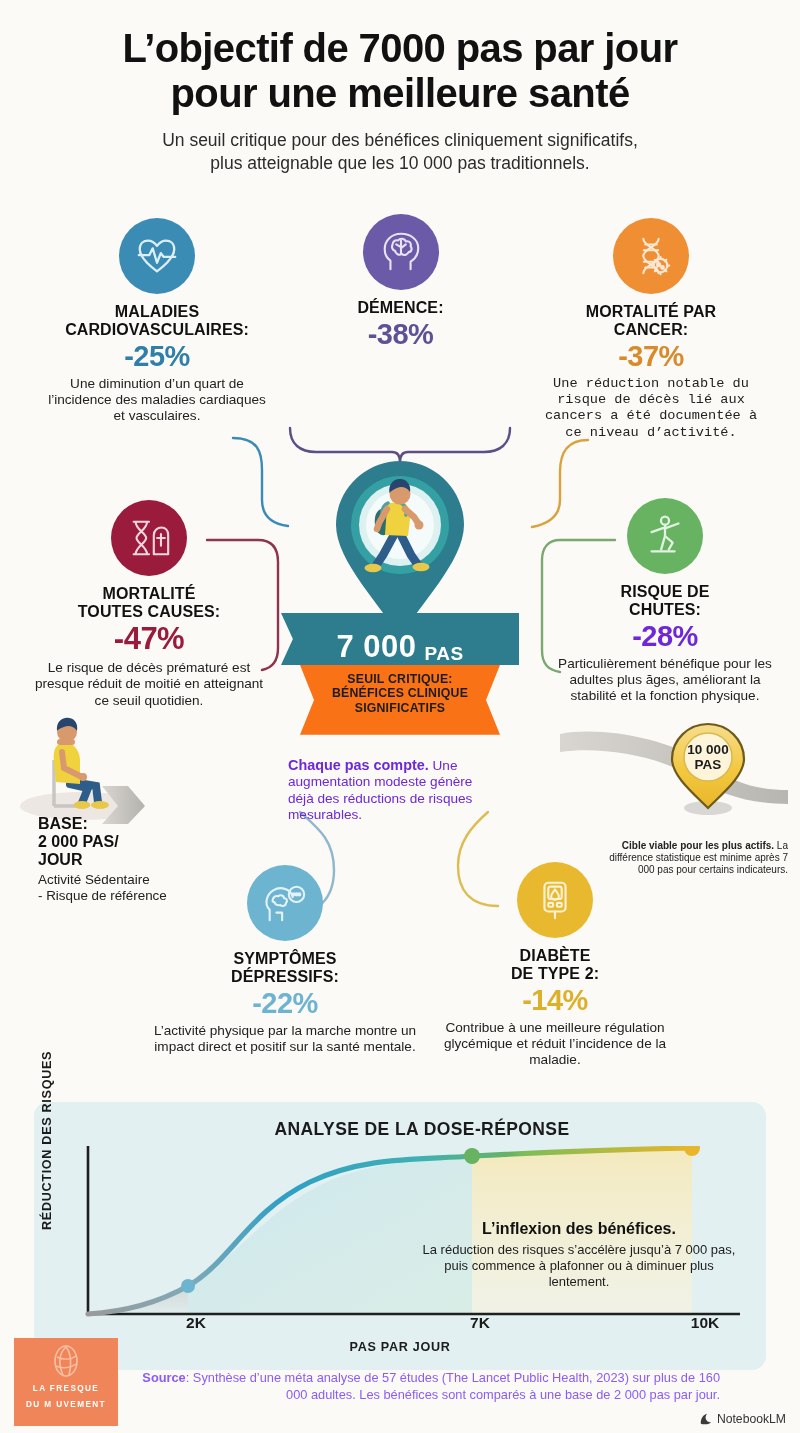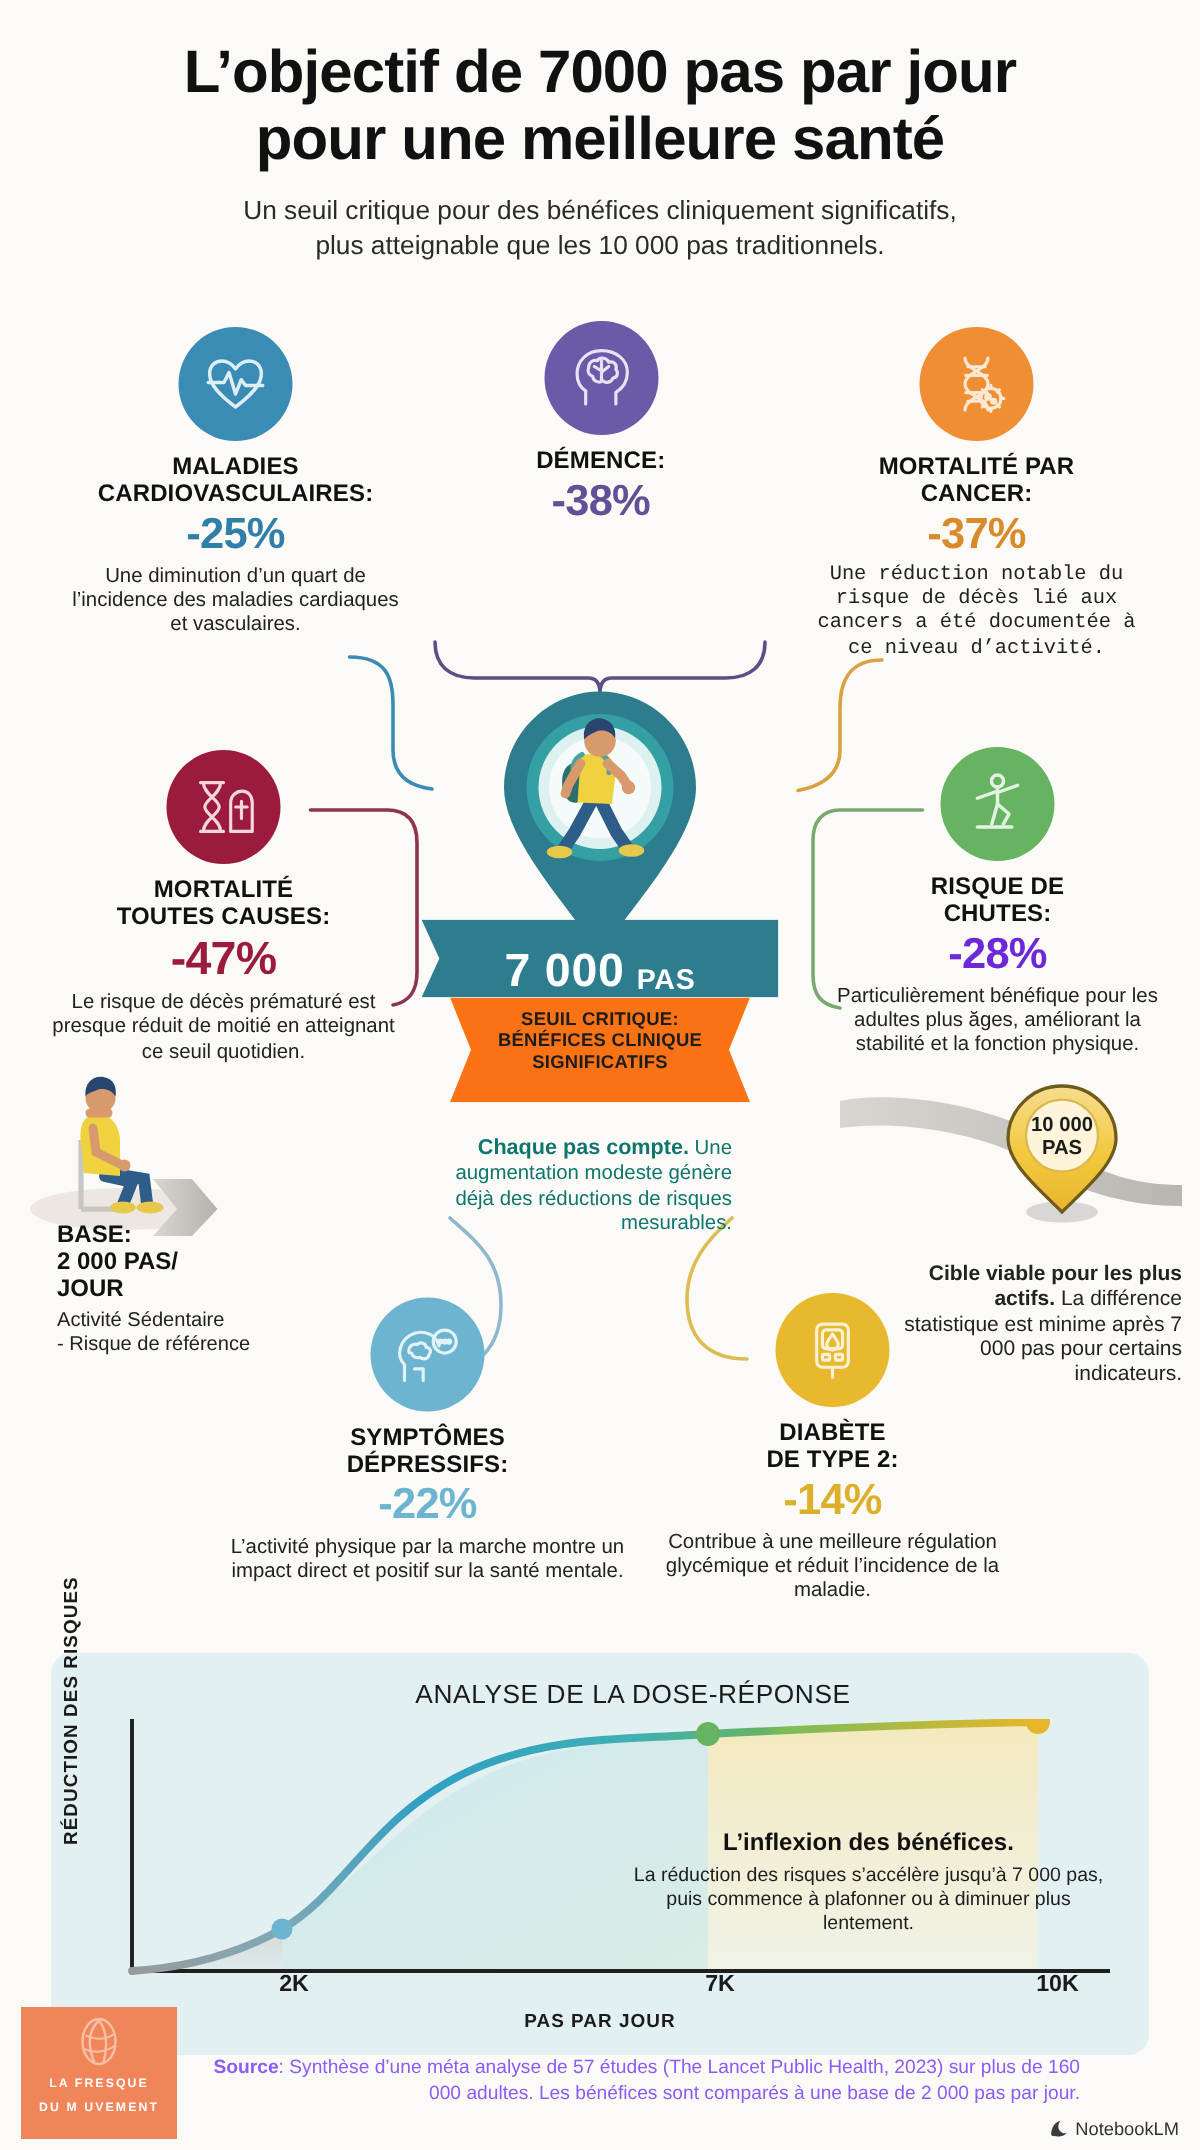--- a/index.html
+++ b/index.html
@@ -93,48 +93,48 @@
     text-align: center;
   }
   .critical-ribbon span {
     display: block; font-size: 12.3px; font-weight: bold;
     line-height: 1.16; color: #1c1c1c; letter-spacing: 0.2px;
   }
 
   
   .note-center {
     position: absolute; left: 288px; top: 757px; width: 200px;
-    text-align: right; font-size: 13.6px; line-height: 1.2; color: #0f766e; z-index: 3;
+    text-align: left; font-size: 13.6px; line-height: 1.2; color: #6d28d9; z-index: 3;
   }
   .note-center b { font-size: 14.4px; }
 
   
   .base-figure { position: absolute; left: 10px; top: 706px; width: 210px; z-index: 2; }
   .base-text {
     position: absolute; left: 38px; top: 815px; width: 200px; z-index: 3;
   }
   .base-text .big { font-size: 16px; font-weight: bold; line-height: 1.14; color: #111; }
   .base-text .small { font-size: 13.4px; line-height: 1.2; color: #222; margin-top: 2px; }
 
   
   .pin10k { position: absolute; left: 560px; top: 718px; width: 230px; z-index: 2; }
   .pin10k-text {
     position: absolute; left: 598px; top: 840px; width: 190px;
-    text-align: right; font-size: 14px; line-height: 1.2; color: #222; z-index: 3;
+    text-align: right; font-size: 10px; line-height: 1.2; color: #222; z-index: 3;
   }
   .pin10k-text b { font-weight: bold; }
 
   
   .chart-panel {
     position: absolute; left: 34px; top: 1102px; width: 732px; height: 268px;
     background: #e2f0f2; border-radius: 14px; z-index: 2;
   }
   .chart-title {
     text-align: center; padding-top: 17px;
-    font-size: 17.5px; font-weight: normal; letter-spacing: 0.4px; color: #1b1b1b; margin-left: 44px;
+    font-size: 17.5px; font-weight: bold; letter-spacing: 0.4px; color: #1b1b1b; margin-left: 44px;
   }
   .ylabel {
     position: absolute; left: 6px; top: 128px;
     transform: rotate(-90deg); transform-origin: left top;
     font-size: 12.6px; font-weight: bold; letter-spacing: 0.7px; color: #1b1b1b;
     white-space: nowrap;
   }
   .chart-svg { position: absolute; left: 46px; top: 44px; }
   .xticks {
     position: absolute; left: 46px; top: 212px; width: 680px; height: 20px;

